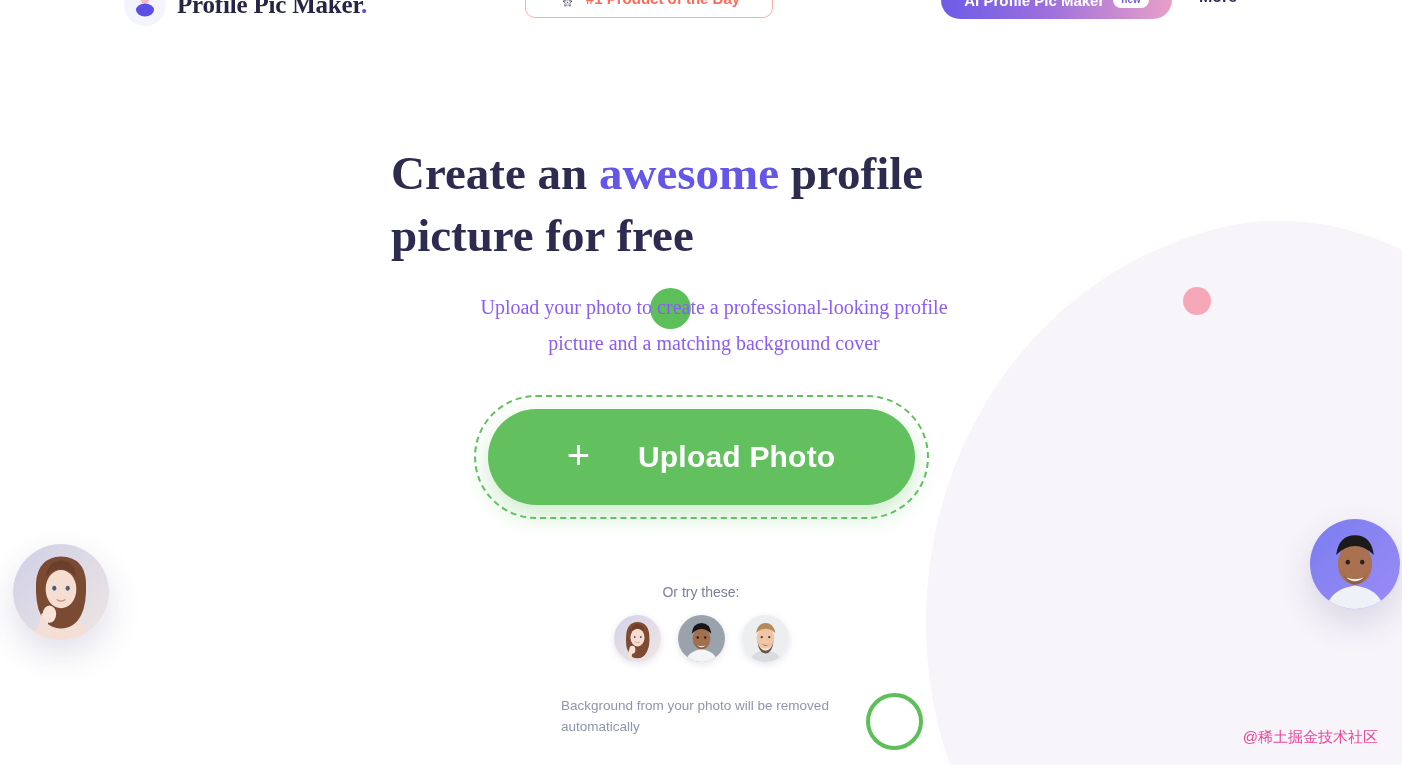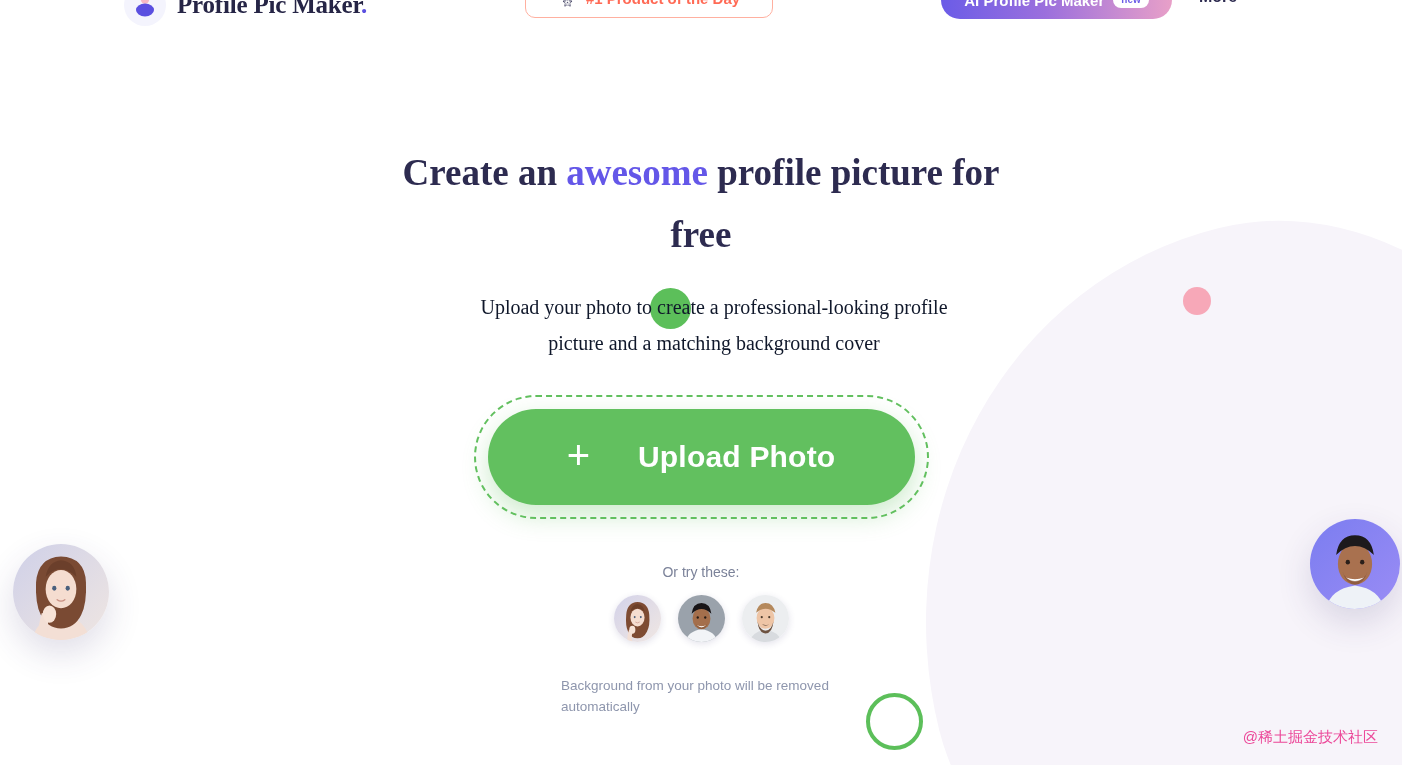--- a/index.html
+++ b/index.html
@@ -209,37 +209,36 @@
     height: 765px;
     z-index: 4;
     display: flex;
     flex-direction: column;
     align-items: center;
   }
 
   .hero-title {
     margin-top: 142px;
     width: 620px;
-    text-align: center;
     font-family: "Liberation Serif", serif;
     font-weight: bold;
-    font-size: 37px;
+    font-size: 47px;
     line-height: 62px;
     color: #2d2b50;
   }
   .hero-title .hl { color: #6457e8; }
 
   .hero-sub {
     margin-top: 23px;
     width: 470px;
     text-align: center;
     font-family: "Liberation Serif", serif;
     font-size: 20px;
     line-height: 36px;
-    color: #0f172a;
+    color: #8b5cf6;
     position: relative;
     z-index: 1;
     margin-left: 26px;
   }
 
   .upload-wrap {
     margin-top: 34px;
     position: relative;
     width: 455px;
     height: 124px;
@@ -271,21 +270,21 @@
     line-height: 1;
     margin-top: -4px;
   }
   .upload-label {
     font-size: 30px;
     font-weight: bold;
     letter-spacing: 0.2px;
   }
 
   .try-label {
-    margin-top: 45px;
+    margin-top: 65px;
     font-size: 14px;
     color: #7b8299;
     text-align: right;
   }
 
   .samples {
     margin-top: 15px;
     display: flex;
     gap: 17px;
   }

